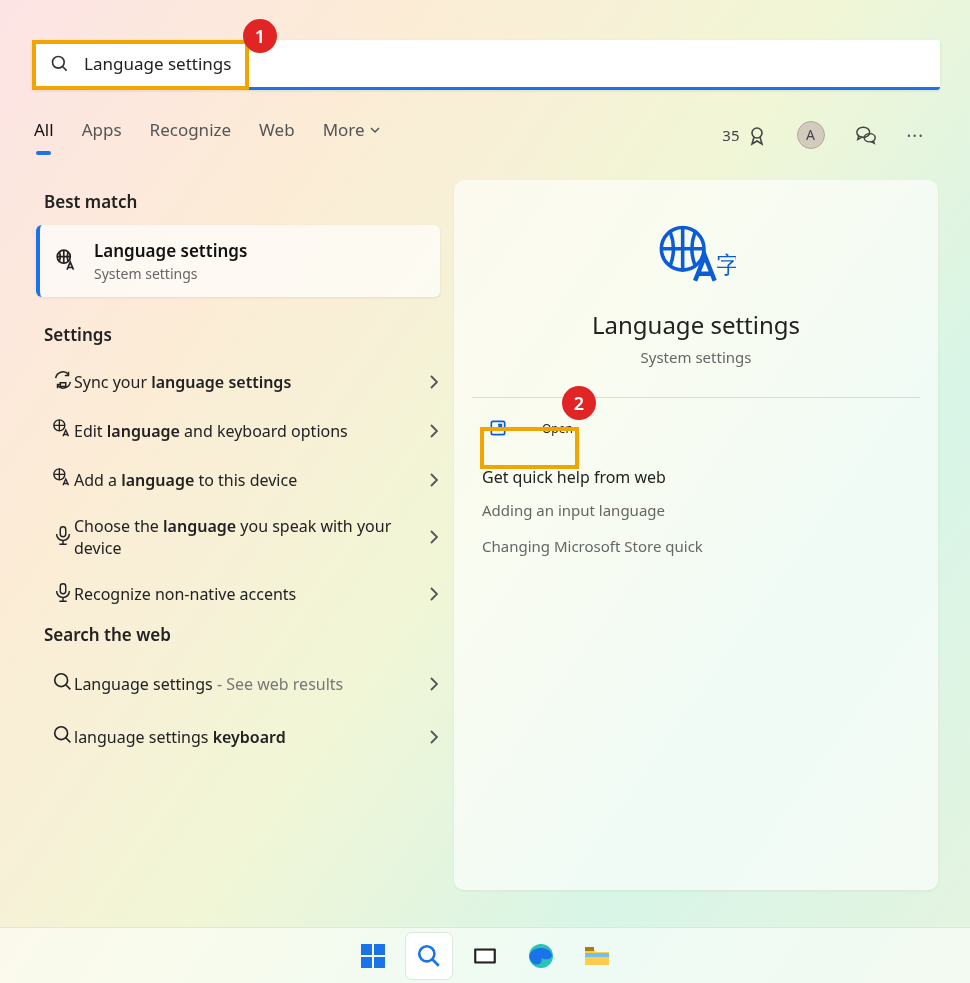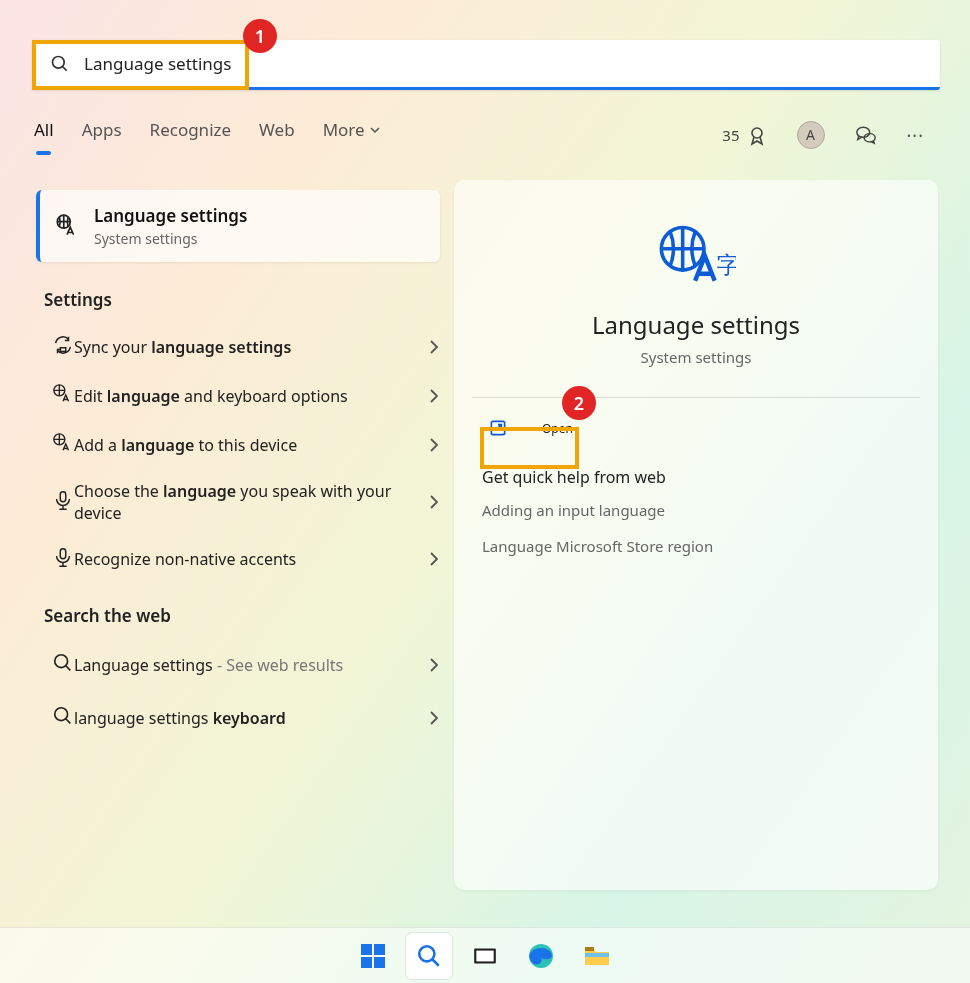--- a/index.html
+++ b/index.html
@@ -214,20 +214,21 @@
         <ellipse cx="9" cy="9" rx="7" ry="5.5"></ellipse>
         <path d="M4 13 L3 17 L8 14"></path>
         <ellipse cx="16" cy="15" rx="6" ry="4.5"></ellipse>
         <path d="M20 18 L21 21 L17 19"></path>
       </svg>
   </div>
   <div class="dots">···</div>
 </div>
 
 <div class="left-col">
+  <div class="section-h">Best match</div>
   <div class="best-card">
     <div class="ic">
       <svg viewBox="0 0 24 24" fill="none" stroke="#222" stroke-width="1.6">
           <circle cx="9" cy="8" r="6"></circle>
           <path d="M3 8h12M9 2v12M5 4c1 3 1 5 0 8M13 4c-1 3-1 5 0 8"></path>
           <path d="M12 20 L15 13 L18 20 M13 18 H17" stroke-width="1.5"></path>
         </svg>
     </div>
     <div>
       <div class="title">Language settings</div>
@@ -291,21 +292,21 @@
             <rect x="9" y="3" width="6" height="11" rx="3"></rect>
             <path d="M5 11a7 7 0 0 0 14 0M12 18v4M8 22h8"></path>
           </svg></div>
       <div class="txt"><span>Recognize non-native accents</span><b></b><span></span></div>
       <div class="chev"><svg viewBox="0 0 8 14" fill="none" stroke="currentColor" stroke-width="1.8">
             <path d="M1 1 L7 7 L1 13"></path>
           </svg></div>
     </div>
   </div>
 
-  <div class="web-list" style="margin-top:20px">
+  <div class="web-list" style="margin-top:4px">
     <div class="section-h">Search the web</div>
     <div class="setting-item">
       <div class="ic"><svg viewBox="0 0 24 24" fill="none" stroke="#222" stroke-width="1.8">
             <circle cx="10" cy="10" r="7"></circle>
             <line x1="20" y1="20" x2="15" y2="15"></line>
           </svg></div>
       <div class="txt"><span>Language settings</span><span style="color:#777"> - See web results</span></div>
       <div class="chev"><svg viewBox="0 0 8 14" fill="none" stroke="currentColor" stroke-width="1.8">
             <path d="M1 1 L7 7 L1 13"></path>
           </svg></div>
@@ -338,21 +339,21 @@
   <hr>
   <div class="open-row">
     <svg viewBox="0 0 24 24" fill="none" stroke-width="2">
         <rect x="4" y="4" width="16" height="16" rx="2"></rect>
         <path d="M10 14 L16 8 M12 8 H16 V12"></path>
       </svg>
     <span>Open</span>
   </div>
   <div class="help-h">Get quick help from web</div>
   <div class="help-link">Adding an input language</div>
-  <div class="help-link">Language Microsoft Store region</div>
+  <div class="help-link">Changing Microsoft Store quick</div>
 </div>
 <div class="highlight-box-2" style="left:480px; top:427px; width:99px; height:42px;"></div>
 <div class="anno" style="left:562px; top:386px;">2</div>
 
 <div class="taskbar">
   <div class="tb-item">
     <svg width="28" height="28" viewBox="0 0 28 28">
         <rect x="2" y="2" width="11" height="11" fill="#1a73e8"></rect>
         <rect x="15" y="2" width="11" height="11" fill="#1a73e8"></rect>
         <rect x="2" y="15" width="11" height="11" fill="#1a73e8"></rect>

